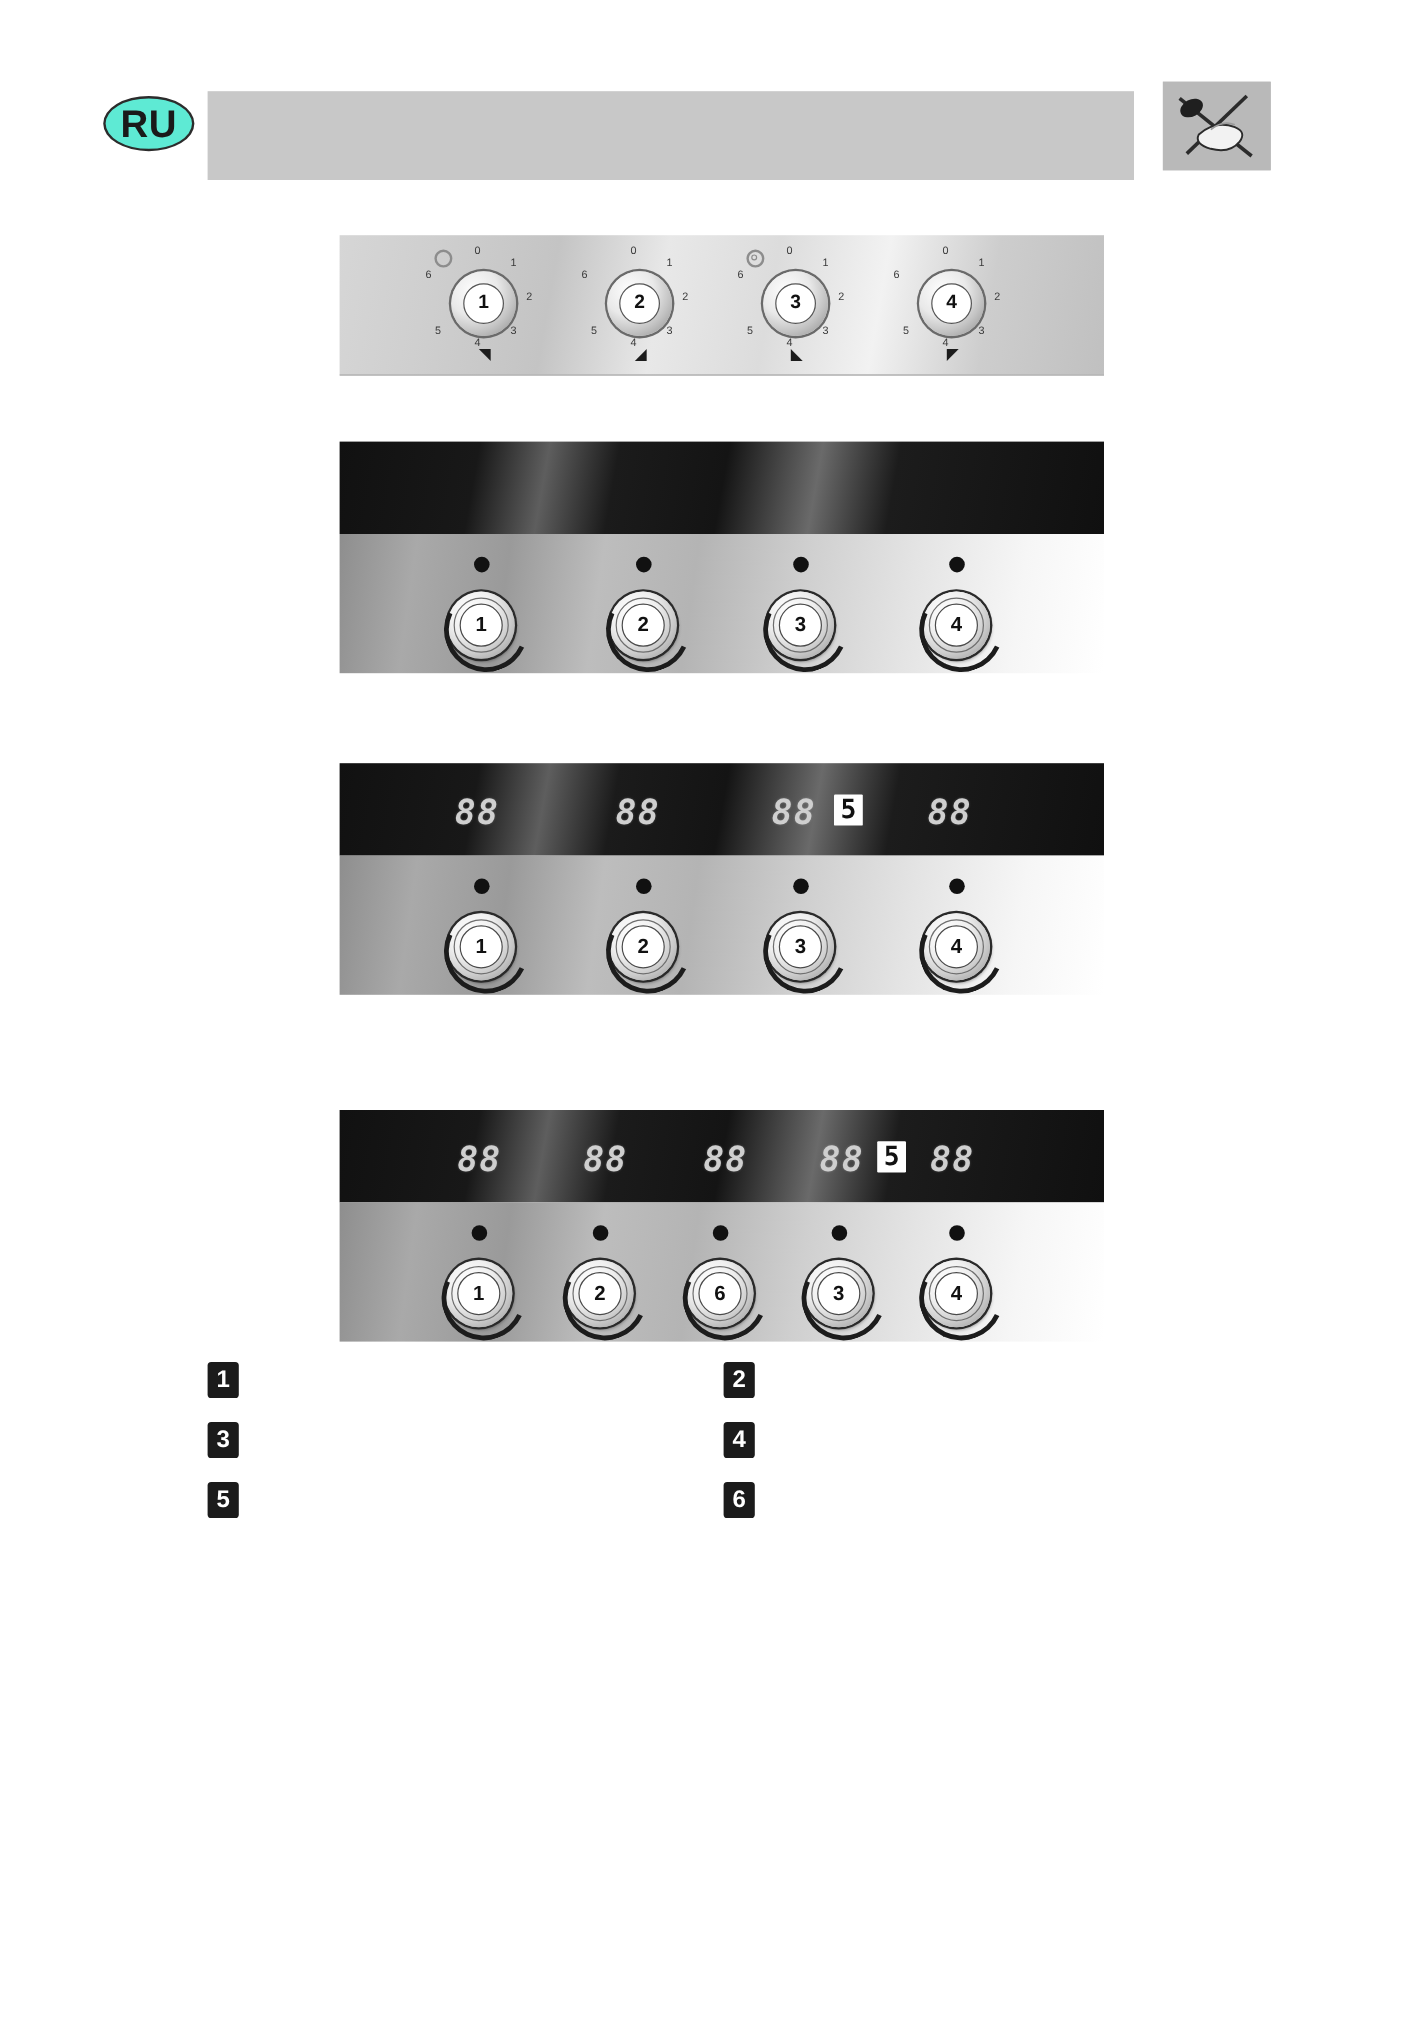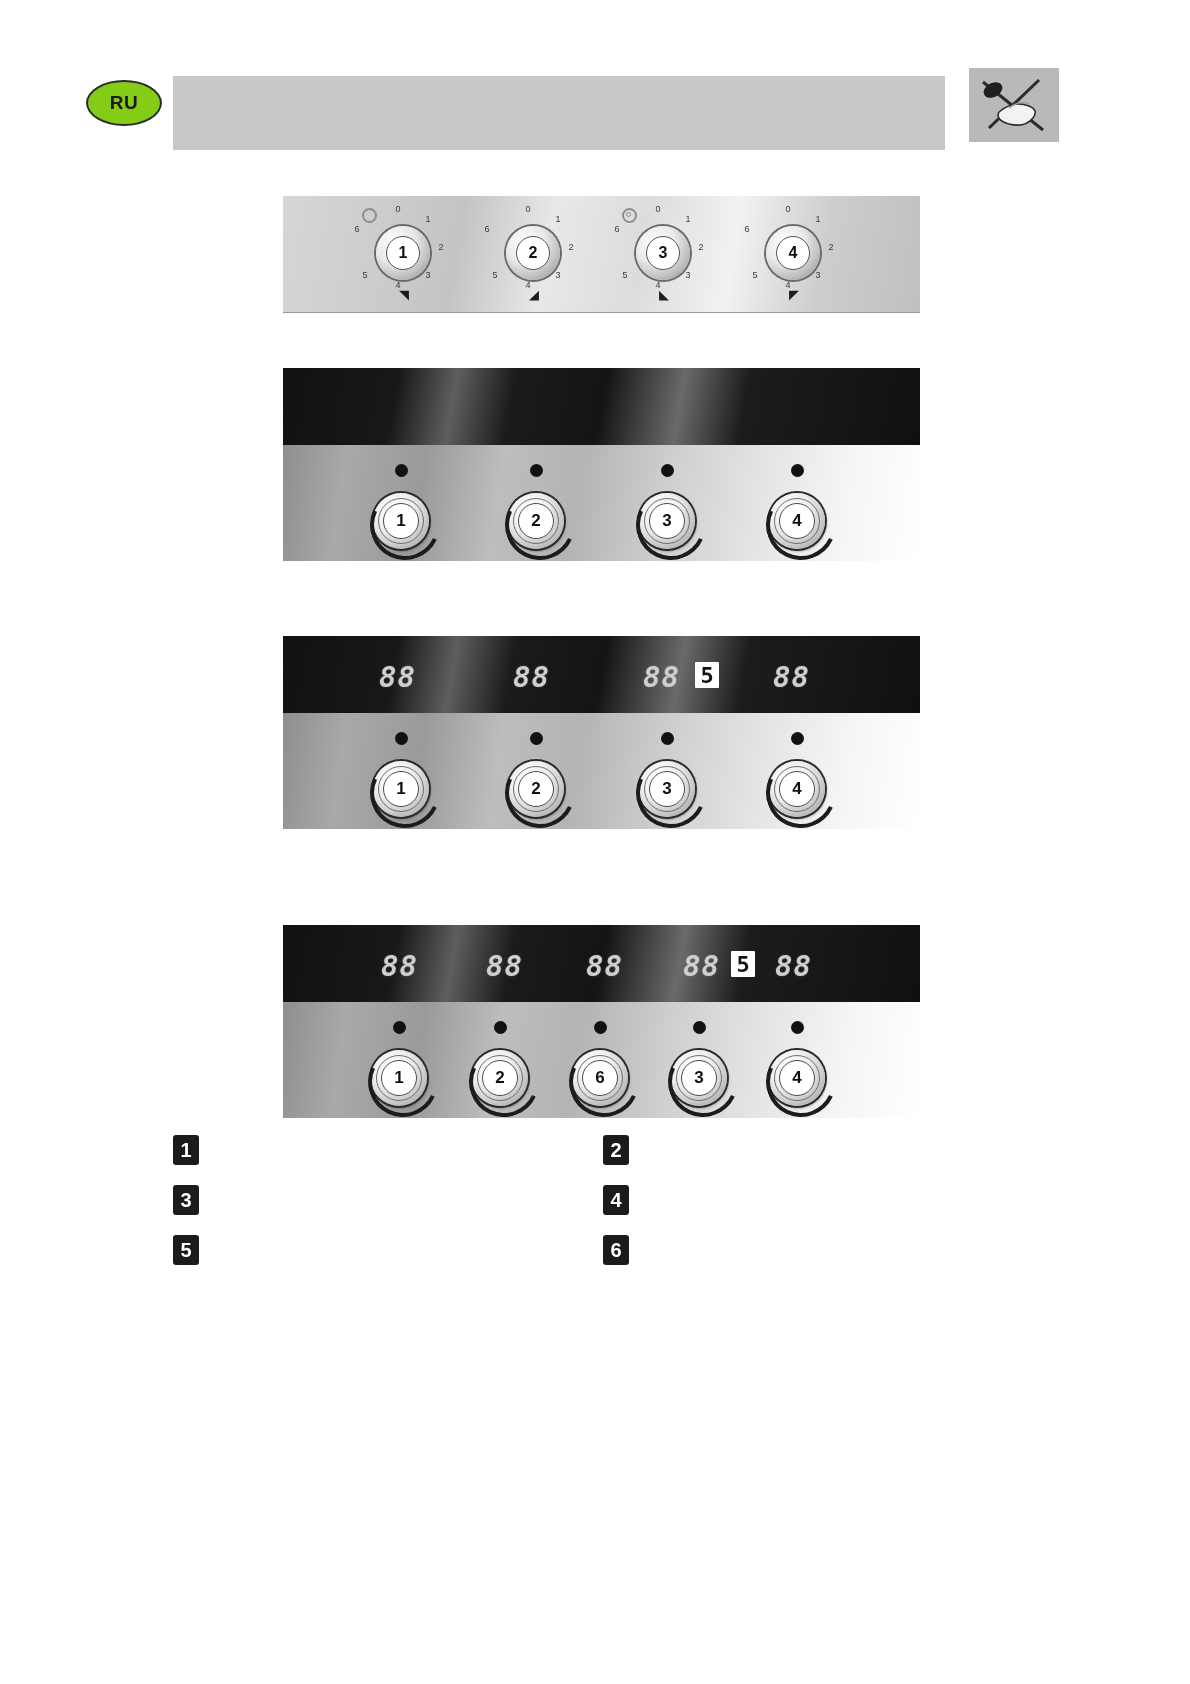--- a/index.html
+++ b/index.html
@@ -15,25 +15,25 @@
     overflow: hidden;
   }
   .lang-badge {
     position: absolute;
     left: 86px;
     top: 80px;
     width: 72px;
     height: 42px;
     border: 2px solid #2c2c2c;
     border-radius: 50%/50%;
-    background: #84cc16;
-    display: flex;
-    align-items: center;
-    justify-content: center;
-    font-size: 19px;
+    background: #5eead4;
+    display: flex;
+    align-items: center;
+    justify-content: center;
+    font-size: 32px;
     font-weight: bold;
     color: #1a1a1a;
     letter-spacing: 0.5px;
   }
   .header-bar {
     position: absolute;
     left: 173px;
     top: 76px;
     width: 772px;
     height: 74px;

